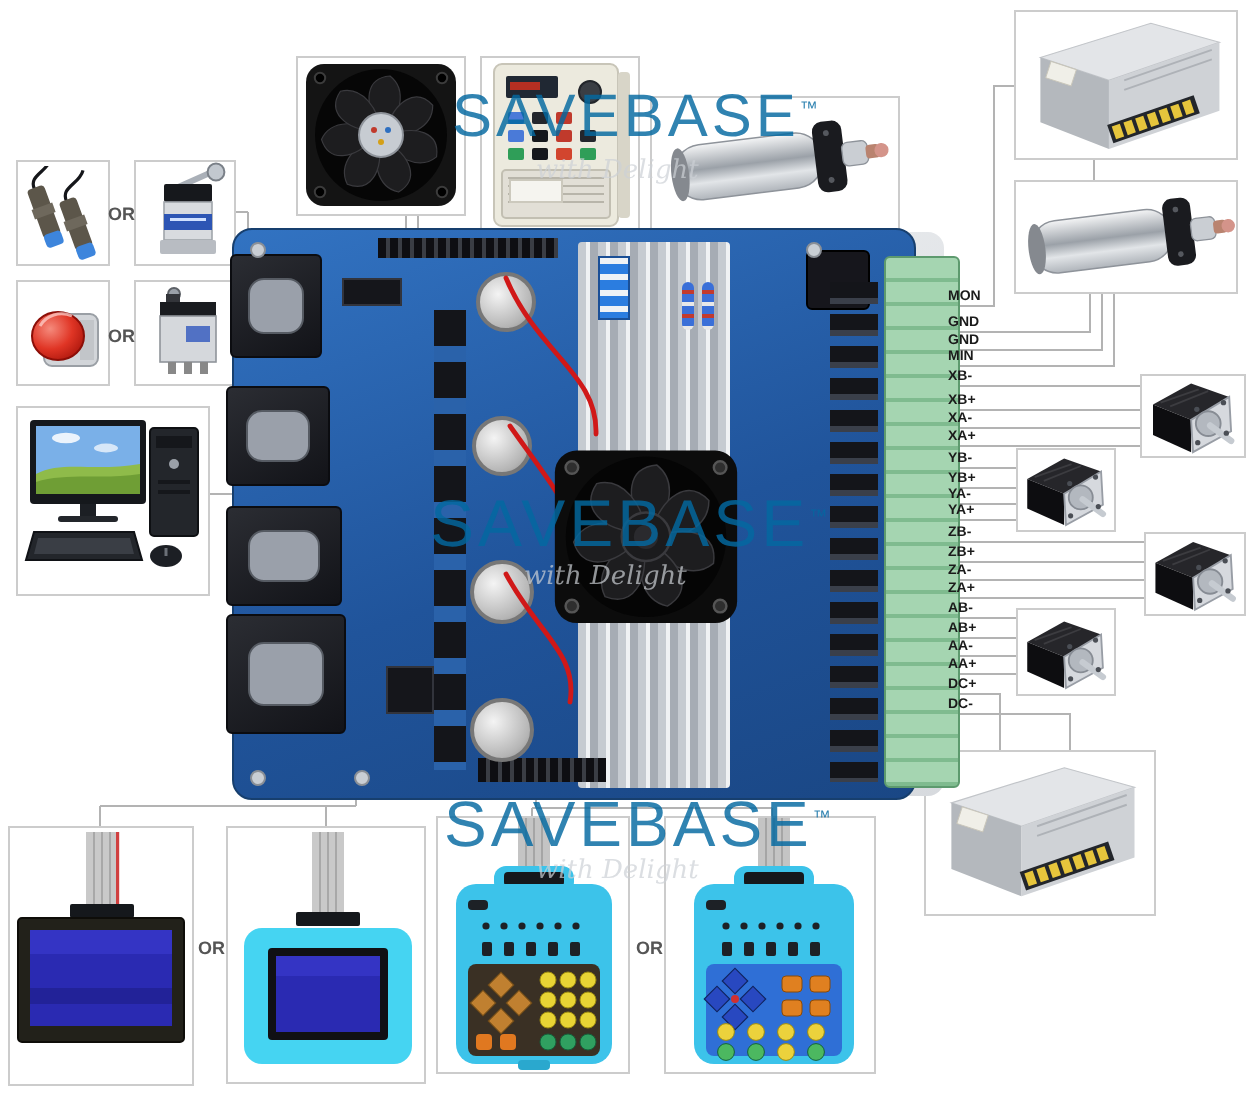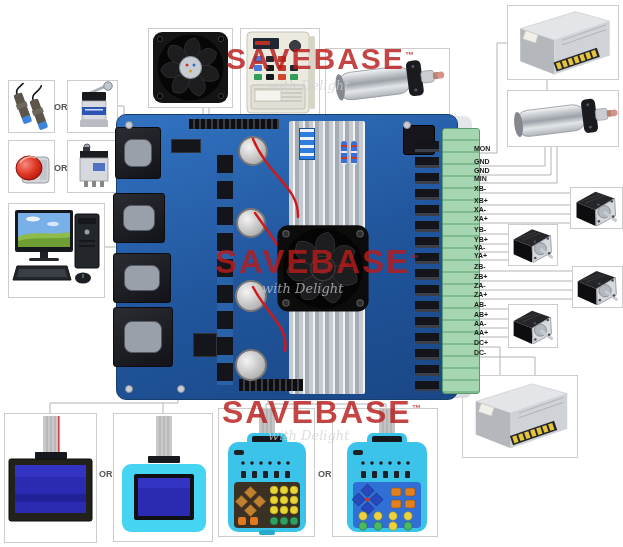--- a/index.html
+++ b/index.html
@@ -4,21 +4,21 @@
 <style>
   html,body{margin:0;padding:0;background:#fff;}
   #stage{position:relative;width:623px;height:547px;background:#fff;
          font-family:"Liberation Sans",sans-serif;overflow:hidden;}
   .box{position:absolute;background:#fff;border:1px solid #ccc;box-sizing:border-box;z-index:2;}
   .cmp{position:absolute;display:block;}
   .or{position:absolute;font-size:9px;font-weight:bold;color:#555;z-index:3;}
   #wires{position:absolute;left:0;top:0;z-index:1;}
   .tlabels{position:absolute;left:474px;top:0;width:40px;height:547px;z-index:4;}
   .tlabel{position:absolute;left:0;font-size:7px;font-weight:bold;color:#1b1b1b;line-height:9px;white-space:nowrap;}
-  .wm{position:absolute;z-index:6;pointer-events:none;color:#b91c1c;opacity:.82;font-weight:bold;
+  .wm{position:absolute;z-index:6;pointer-events:none;color:#0369a1;opacity:.82;font-weight:normal;
       letter-spacing:2px;white-space:nowrap;}
   .wm .tm{font-size:9px;vertical-align:super;letter-spacing:0;}
   .wmtag{position:absolute;z-index:6;pointer-events:none;font-family:"DejaVu Serif",serif;font-style:italic;
       color:#cdd1d6;opacity:.7;font-size:13px;white-space:nowrap;}
   
   .plate{position:absolute;left:124px;top:116px;width:348px;height:282px;z-index:2;border-radius:8px;
          background:linear-gradient(145deg,#f0f2f4,#d7dade);}
   .board{position:absolute;left:116px;top:114px;width:340px;height:284px;z-index:2;border-radius:10px;
          background:linear-gradient(160deg,#3273c2,#20549b 55%,#1a4785);border:1px solid #173f6e;}
   .board *{position:absolute;box-sizing:border-box;}

